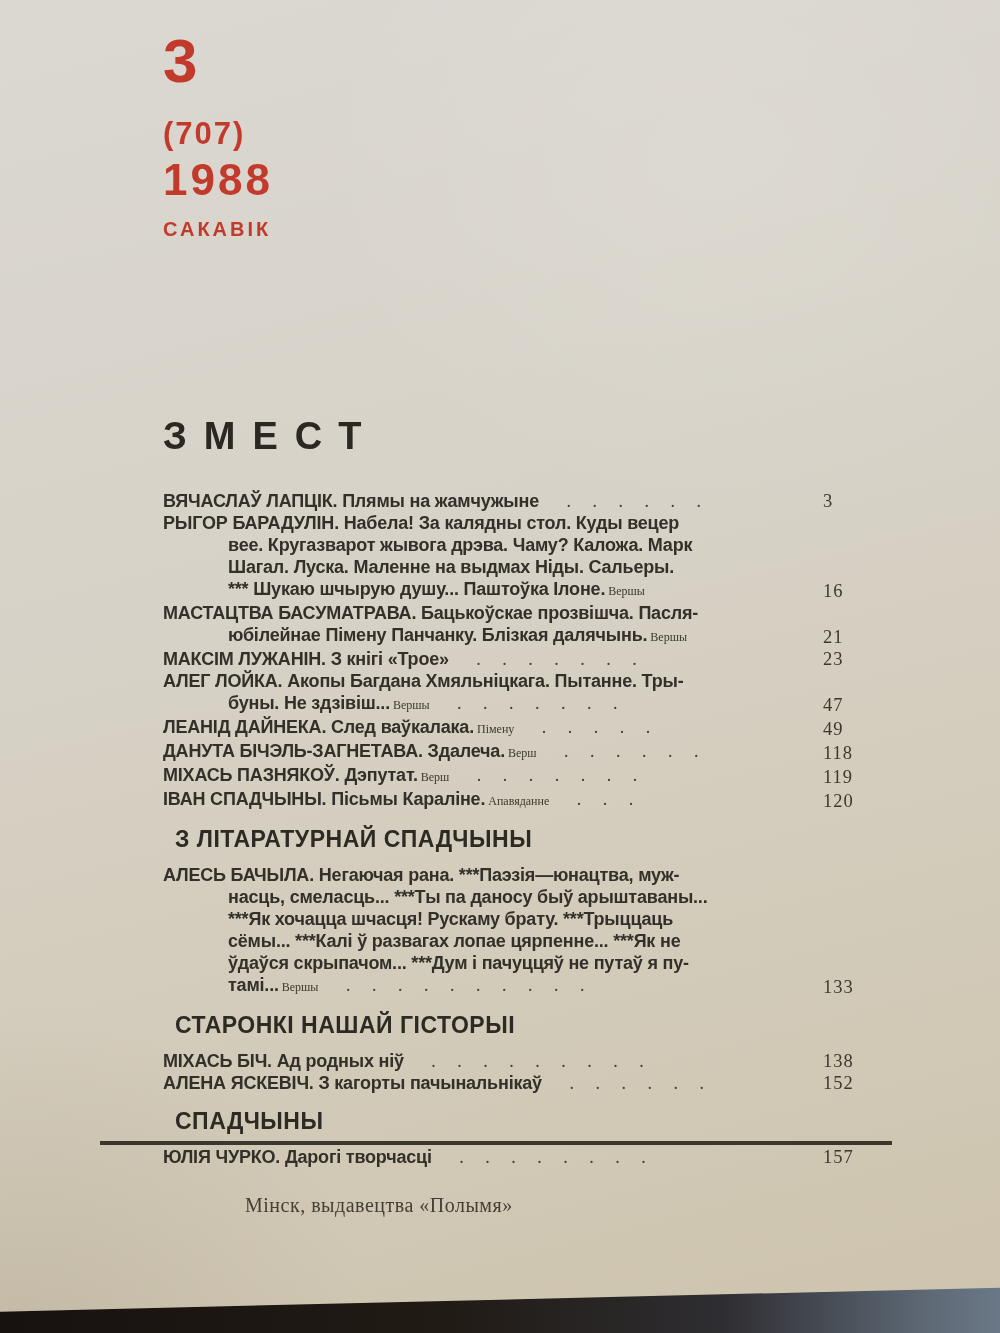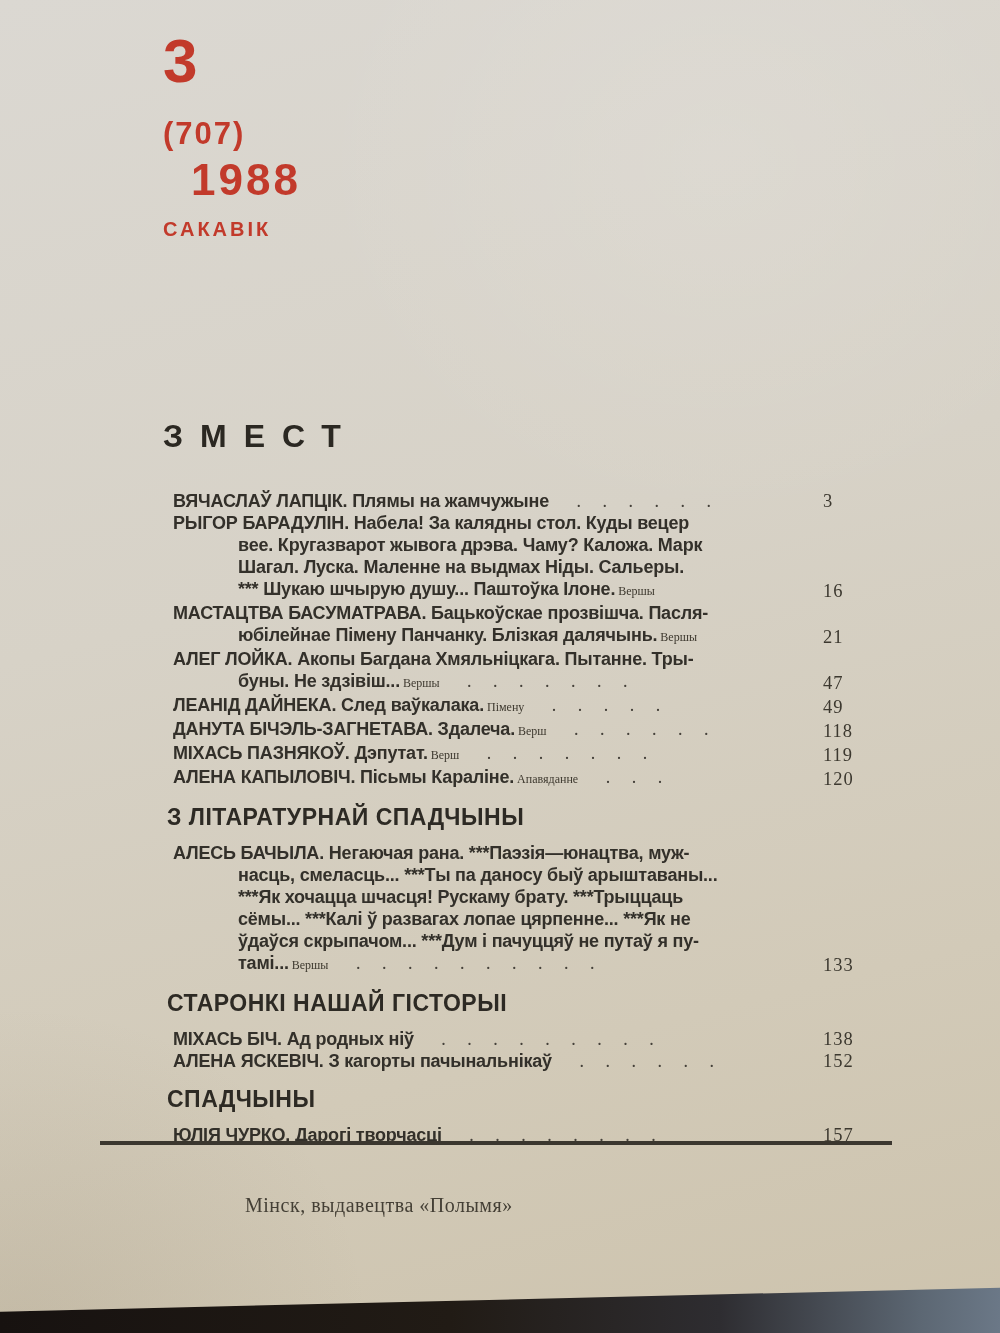--- a/index.html
+++ b/index.html
@@ -18,42 +18,41 @@
     background:
       radial-gradient(ellipse 60% 40% at 72% 12%, rgba(255,255,255,0.10), rgba(255,255,255,0) 70%),
       radial-gradient(ellipse 50% 35% at 2% 100%, rgba(120,105,80,0.14), rgba(120,105,80,0) 70%),
       linear-gradient(166deg,#dbd8d2 0%,#d7d2c7 42%,#d2cab8 75%,#cdc3ad 100%);
   }
   .content{position:absolute;left:163px;top:0;width:725px;}
   
   .masthead{padding-top:33px;color:#c23a2b;font-weight:700;}
   .issue-number{font-size:62px;line-height:56px;letter-spacing:1px;}
   .issue-series{font-size:31px;line-height:30px;margin-top:30px;letter-spacing:2px;}
-  .issue-year{font-size:44px;line-height:42px;margin-top:10px;letter-spacing:3px;margin-left:28px;}
+  .issue-year{font-size:44px;line-height:42px;margin-top:10px;letter-spacing:3px;}
   .issue-month{font-size:20px;line-height:27px;margin-top:15px;letter-spacing:3px;}
   
   .toc-title{
-    margin:172px 0 0 0;font-size:32px;line-height:42px;font-weight:700;
+    margin:172px 0 0 0;font-size:38px;line-height:42px;font-weight:700;
     letter-spacing:17px;color:#2b2822;
   }
   
   .toc{margin-top:33px;color:#33302a;}
   .section-heading{
-    margin:14px 0 12px 4px;font-size:23px;line-height:26px;font-weight:700;
+    margin:14px 0 12px 12px;font-size:23px;line-height:26px;font-weight:700;
     letter-spacing:0.5px;color:#2d2a24;
   }
   .entries{}
   .entry{
     position:relative;
     white-space:pre-line;
     font-size:18px;line-height:22px;font-weight:700;letter-spacing:-0.2px;
     padding-left:65px;text-indent:-65px;
     padding-right:84px;
     color:#33302a;
-    margin-left:10px;
   }
   .entry .genre{
     font-family:"Liberation Serif",serif;font-weight:400;font-size:12px;
     letter-spacing:0;color:#3d382e;
   }
   .entry .dots{
     font-family:"Liberation Serif",serif;font-weight:400;font-size:18px;
     word-spacing:17px;letter-spacing:0;color:#45413a;padding-left:6px;
   }
   .entry .pagenum{
@@ -98,26 +97,27 @@
   <section class="toc-section">
 
     <div class="entries">
               <div class="entry"><span class="main">ВЯЧАСЛАЎ ЛАПЦІК. Плямы на жамчужыне</span><span class="dots"> . . . . . .</span><span class="pagenum">3</span></div>
               <div class="entry"><span class="main">РЫГОР БАРАДУЛІН. Набела! За калядны стол. Куды вецер
 вее. Кругазварот жывога дрэва. Чаму? Каложа. Марк
 Шагал. Луска. Маленне на выдмах Ніды. Сальеры.
 *** Шукаю шчырую душу... Паштоўка Ілоне.</span><span class="genre"> Вершы</span><span class="pagenum">16</span></div>
               <div class="entry"><span class="main">МАСТАЦТВА БАСУМАТРАВА. Бацькоўскае прозвішча. Пасля-
 юбілейнае Пімену Панчанку. Блізкая далячынь.</span><span class="genre"> Вершы</span><span class="pagenum">21</span></div>
+              <div class="entry"><span class="main">МАКСІМ ЛУЖАНІН. З кнігі «Трое»</span><span class="dots"> . . . . . . .</span><span class="pagenum">23</span></div>
               <div class="entry"><span class="main">АЛЕГ ЛОЙКА. Акопы Багдана Хмяльніцкага. Пытанне. Тры-
 буны. Не здзівіш...</span><span class="genre"> Вершы</span><span class="dots"> . . . . . . .</span><span class="pagenum">47</span></div>
               <div class="entry"><span class="main">ЛЕАНІД ДАЙНЕКА. След ваўкалака.</span><span class="genre"> Пімену</span><span class="dots"> . . . . .</span><span class="pagenum">49</span></div>
               <div class="entry"><span class="main">ДАНУТА БІЧЭЛЬ-ЗАГНЕТАВА. Здалеча.</span><span class="genre"> Верш</span><span class="dots"> . . . . . .</span><span class="pagenum">118</span></div>
               <div class="entry"><span class="main">МІХАСЬ ПАЗНЯКОЎ. Дэпутат.</span><span class="genre"> Верш</span><span class="dots"> . . . . . . .</span><span class="pagenum">119</span></div>
-              <div class="entry"><span class="main">АЛЕНА КАПЫЛОВІЧ. Пісьмы Караліне.</span><span class="genre"> Апавяданне</span><span class="dots"> . . .</span><span class="pagenum">120</span></div>
+              <div class="entry"><span class="main">ІВАН СПАДЧЫНЫ. Пісьмы Караліне.</span><span class="genre"> Апавяданне</span><span class="dots"> . . .</span><span class="pagenum">120</span></div>
             </div>
   </section>
 
   <section class="toc-section">
     <h2 class="section-heading">З ЛІТАРАТУРНАЙ СПАДЧЫНЫ</h2>
     <div class="entries">
               <div class="entry"><span class="main">АЛЕСЬ БАЧЫЛА. Негаючая рана. ***Паэзія—юнацтва, муж-
 насць, смеласць... ***Ты па даносу быў арыштаваны...
 ***Як хочацца шчасця! Рускаму брату. ***Трыццаць
 сёмы... ***Калі ў развагах лопае цярпенне... ***Як не

